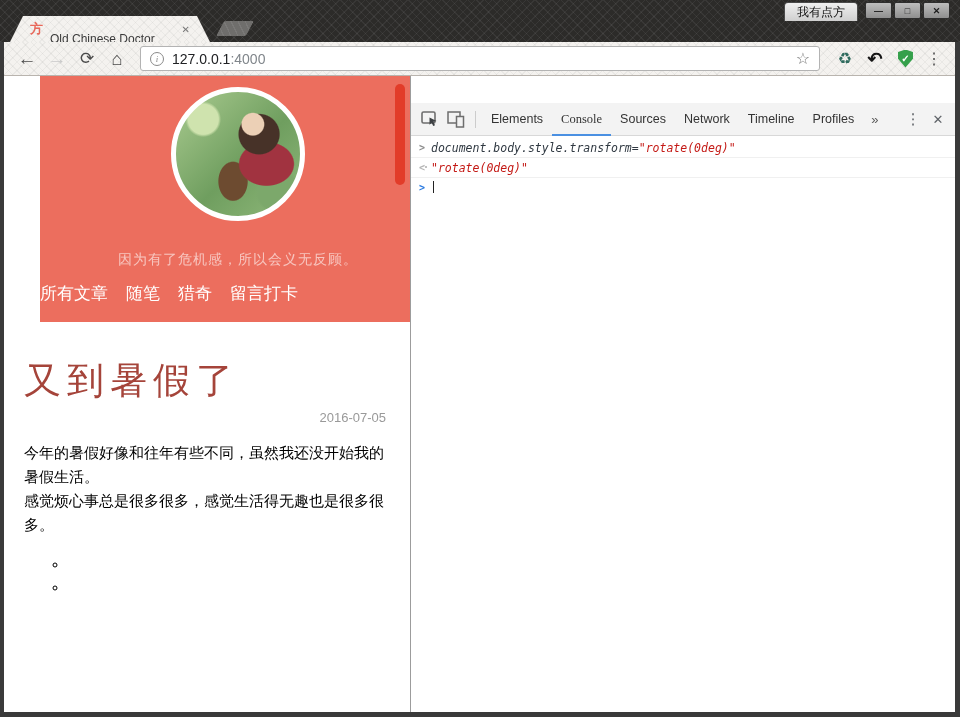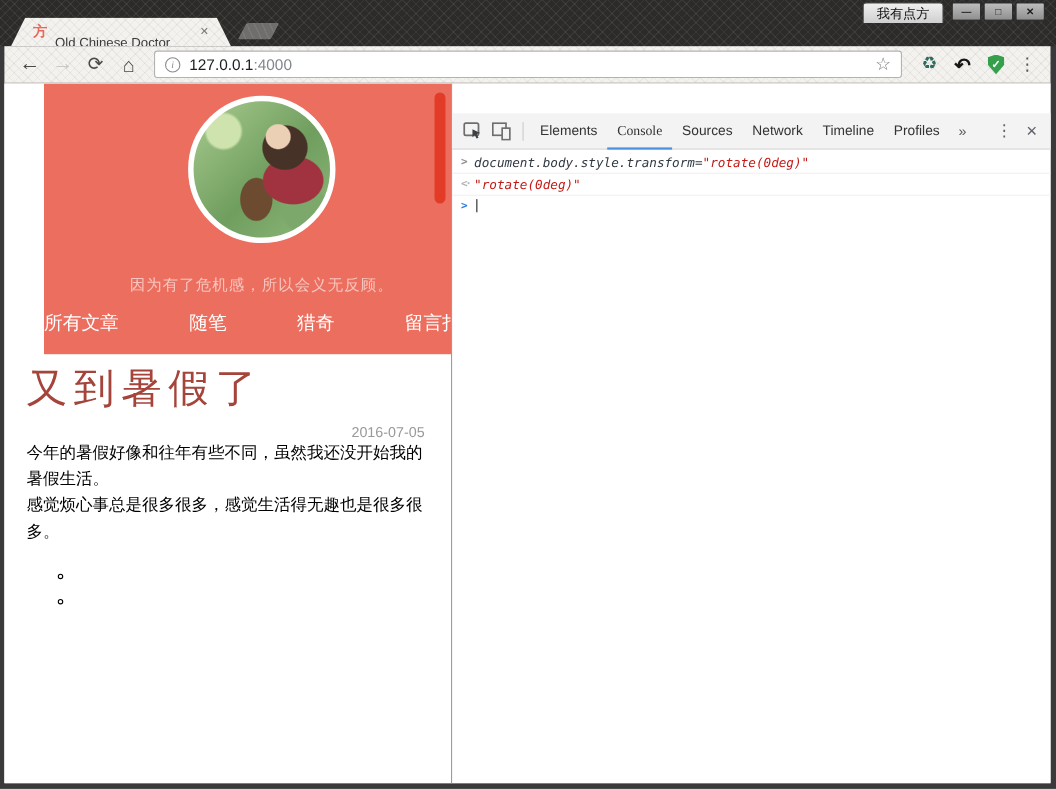--- a/index.html
+++ b/index.html
@@ -89,31 +89,31 @@
     background:
       radial-gradient(circle at 62% 26%, #ecd0b6 0 9%, rgba(0,0,0,0) 10%),
       radial-gradient(ellipse at 67% 34%, #473228 0 17%, rgba(0,0,0,0) 18%),
       radial-gradient(ellipse at 73% 58%, #a13340 0 21%, rgba(0,0,0,0) 22%),
       radial-gradient(ellipse at 46% 72%, #6d4b30 0 15%, rgba(0,0,0,0) 16%),
       radial-gradient(circle at 22% 22%, #cfe3ae 0 11%, rgba(0,0,0,0) 13%),
       radial-gradient(circle at 82% 80%, #7ca86b 0 14%, rgba(0,0,0,0) 16%),
       linear-gradient(135deg,#aacb90,#6f9e5f 55%,#90b97b);
   }
   .tagline { margin-top:30px; font-size:14px; color:rgba(255,255,255,.6); letter-spacing:1px; }
-  .site-nav { margin-top:13px; display:flex; justify-content:space-between; gap:18px;font-family:Liberation Serif, serif; }
+  .site-nav { margin-top:13px; display:flex; justify-content:flex-start; gap:18px;font-family:Liberation Serif, serif; }
   .site-nav span { color:#fff; font-size:17px; }
   .scroll-thumb { position:absolute; top:8px; right:5px; width:10px; height:101px; border-radius:5px; background:#e23c29; }
   
   .article { position:absolute; top:246px; left:0; width:390px; padding:14px 6px 0 20px; }
   .art-title {
-    font-family:Liberation Mono, monospace; font-weight:400;
-    font-size:37px; color:#a5443a; letter-spacing:6px; line-height:1.1;
+    font-family:Liberation Serif, serif; font-weight:400;
+    font-size:37px; color:#a5443a; letter-spacing:6px; line-height:1.1;margin-top:25px;
   }
   .art-date { text-align:right; color:#999; font-size:13px; margin-top:8px; padding-right:2px; }
-  .article p { font-size:15px; line-height:24px; color:#000; }
+  .article p { font-size:15px; line-height:24px; color:#000; margin-top:16px; }
   .article p.p2 { margin-top:26px; }
   .article b { font-weight:bold; }
   .article s { text-decoration:line-through; }
   .empty-list { margin-top:20px; padding-left:44px; list-style:circle; }
   .empty-list li { height:23px; font-size:13px; color:#000; }
   
   .devtools { flex:1; min-width:0; border-left:1px solid #9c9c9c; background:#fff; display:flex; flex-direction:column; }
   .dt-tabbar {
     height:33px; flex:none; background:#f3f3f3; border-bottom:1px solid #d8d8d8;
     display:flex; align-items:center; padding:0 6px;margin-top:27px;

